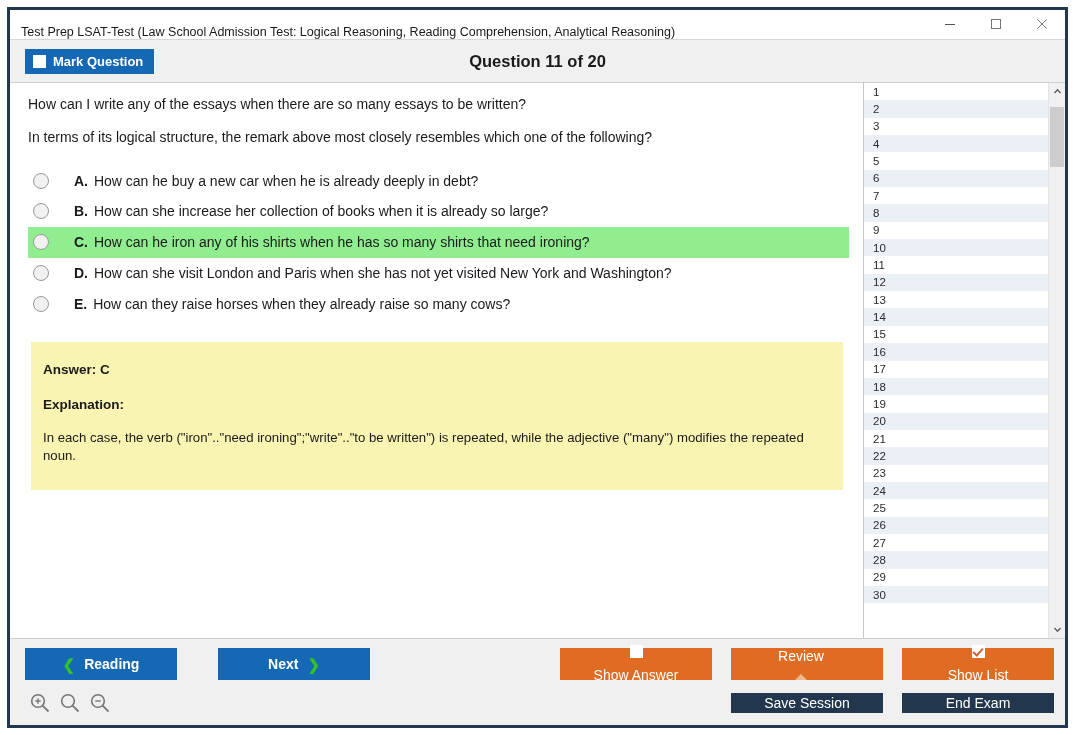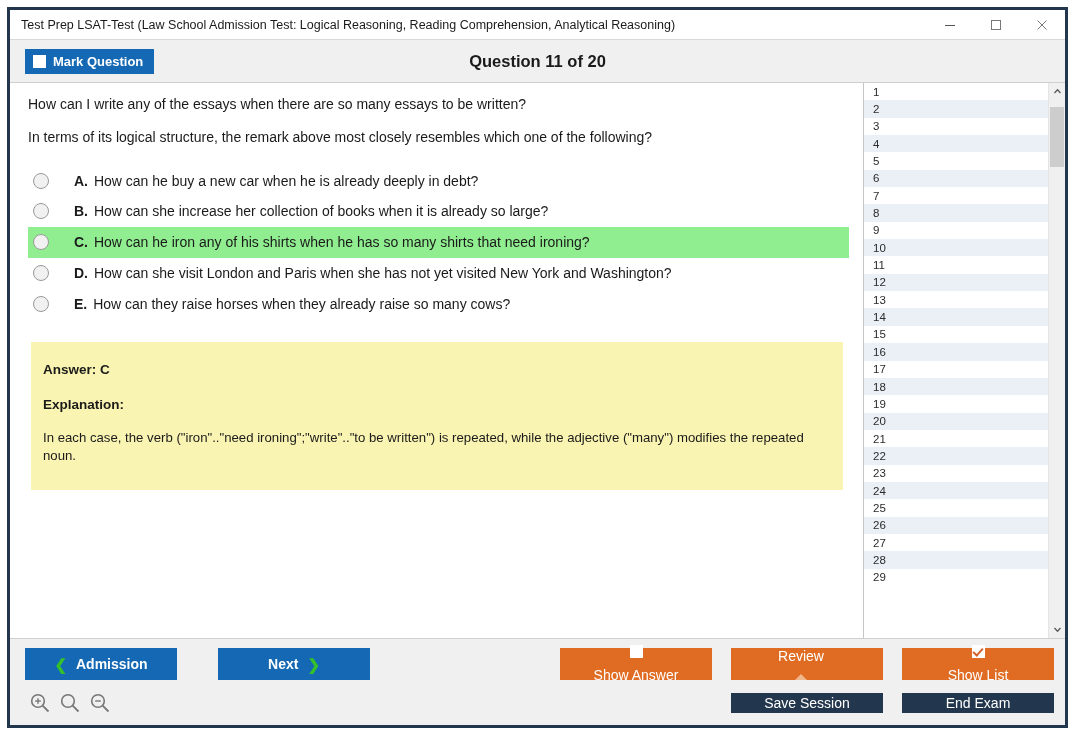--- a/index.html
+++ b/index.html
@@ -30,21 +30,21 @@
     border: 3px solid #22374d;
     display: flex;
     flex-direction: column;
   }
 
   
   .titlebar {
     height: 30px;
     background: #ffffff;
     display: flex;
-    align-items: center;
+    align-items: flex-end;
     flex: 0 0 auto;
     border-bottom: 1px solid #d8d8d8;
   }
   .title-text {
     flex: 1 1 auto;
     padding-left: 11px;
     font-size: 12.5px;
     color: #1a1a1a;
     white-space: nowrap;
     overflow: hidden;
@@ -543,20 +543,25 @@
               <div class="row alt">
                 <div class="row-no">28</div>
                 <div class="row-ans"></div>
                 <div class="row-mark"></div>
               </div>
               <div class="row">
                 <div class="row-no">29</div>
                 <div class="row-ans"></div>
                 <div class="row-mark"></div>
               </div>
+              <div class="row alt">
+                <div class="row-no">30</div>
+                <div class="row-ans"></div>
+                <div class="row-mark"></div>
+              </div>
             </div>
           <div class="scrollbar">
             <div class="sb-arrow">
               <svg width="9" height="9" viewBox="0 0 9 9">
                   <polyline points="1.5,6 4.5,2.8 7.5,6" fill="none" stroke="#5a5a5a" stroke-width="1.3"></polyline>
                 </svg>
             </div>
             <div class="sb-track">
               <div class="sb-thumb"></div>
             </div>
@@ -567,21 +572,21 @@
             </div>
           </div>
         </div>
       </div>
     </div>
 
     <div class="bottom">
       <div class="btn-row">
         <div class="nav-btn">
           <span class="chev">❮</span>
-          <span>Admission</span>
+          <span>Reading</span>
         </div>
         <div class="nav-btn next">
           <span>Next</span>
           <span class="chev">❯</span>
         </div>
 
         <div class="spacer"></div>
 
         <div class="orange-btn show-answer">
           <span class="chk-box"></span>

